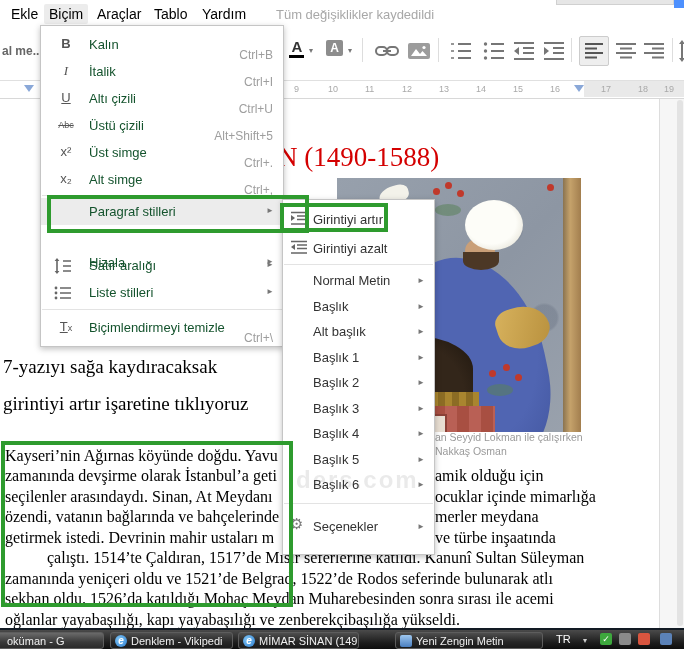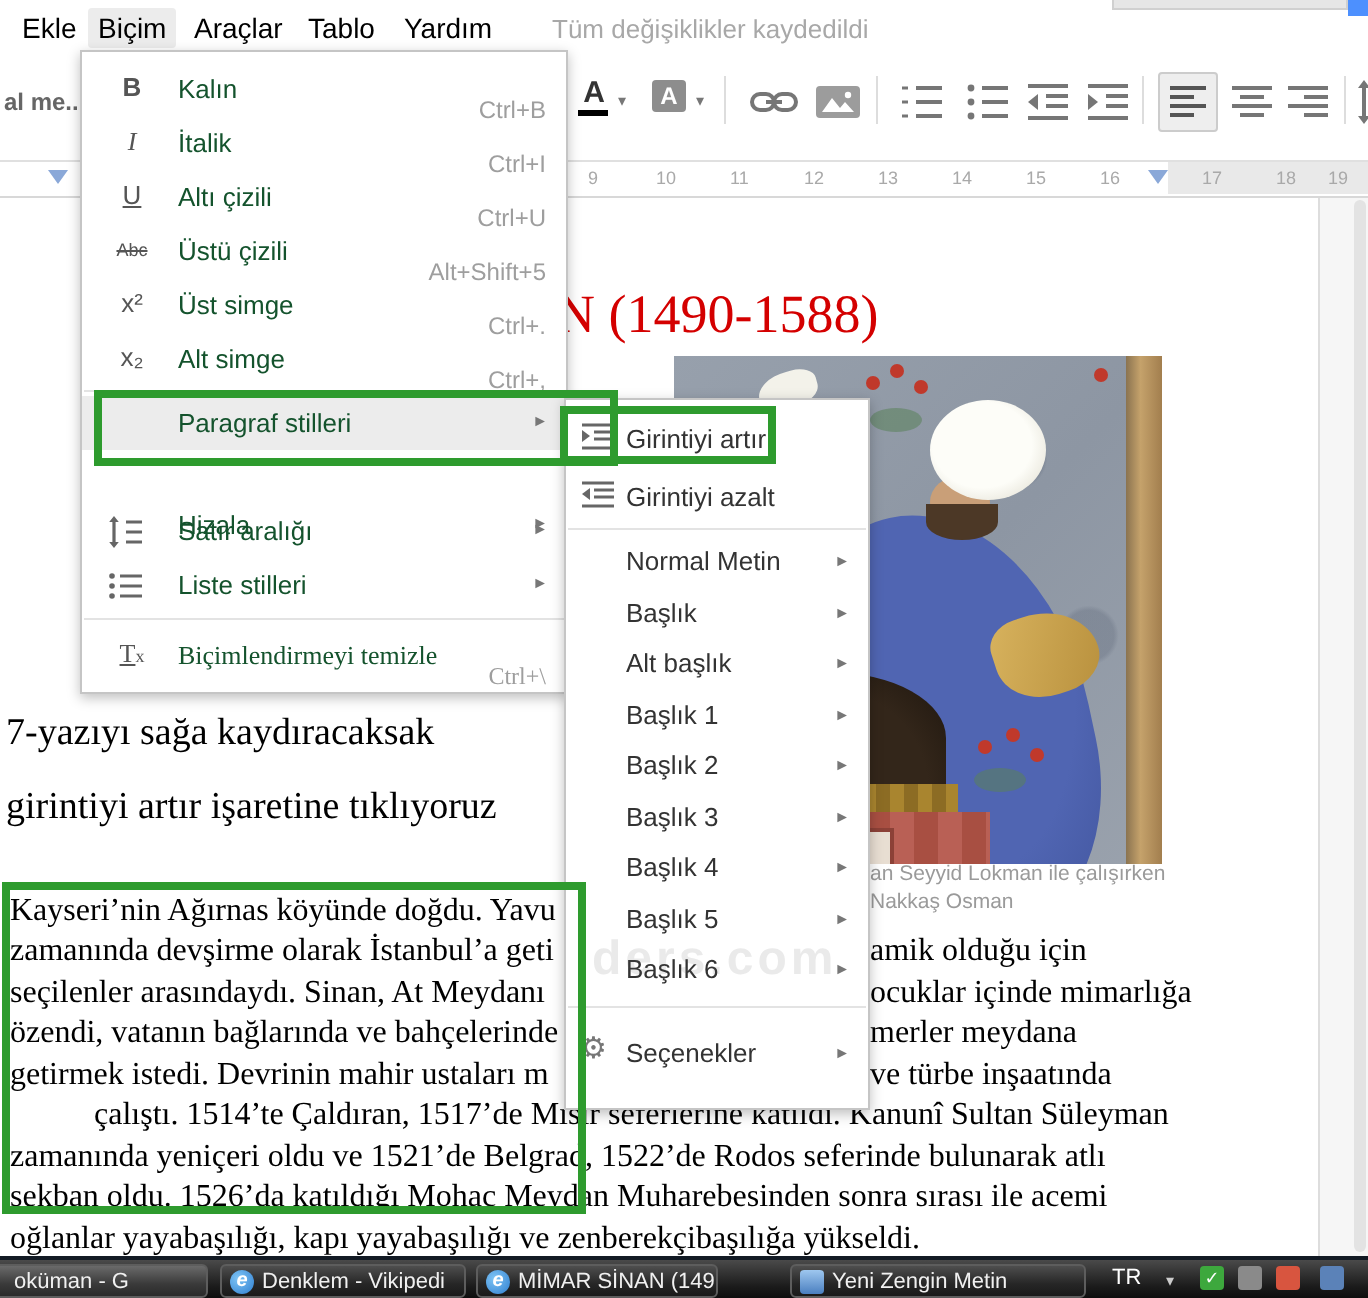--- a/index.html
+++ b/index.html
@@ -350,21 +350,21 @@
           <circle cx="2" cy="3" r="1.4"></circle>
               <circle cx="2" cy="8" r="1.4"></circle>
               <circle cx="2" cy="13" r="1.4"></circle>
             </g>
           </svg>
       </span>
       <span class="abs mlabel">Liste stilleri</span>
       <span class="abs marrow">►</span>
     </div>
     <div class="abs msep" style="top:283px;"></div>
-    <div class="abs menu-row" style="top:288px;font-family:Liberation Serif, serif;">
+    <div class="abs menu-row" style="top:288px;">
       <span class="abs mic">
         <span style="font-size:13px;color:#555;text-decoration:underline;">T</span><span style="font-size:9px;color:#555;">x</span>
       </span>
       <span class="abs mlabel">Biçimlendirmeyi temizle</span>
       <span class="abs mshort">Ctrl+\</span>
     </div>
   </div>
 
   <div class="abs menu" style="left:282px;top:199px;width:151px;height:354px;">
     <div class="abs sm-row hl" style="top:4px;height:29px;">

